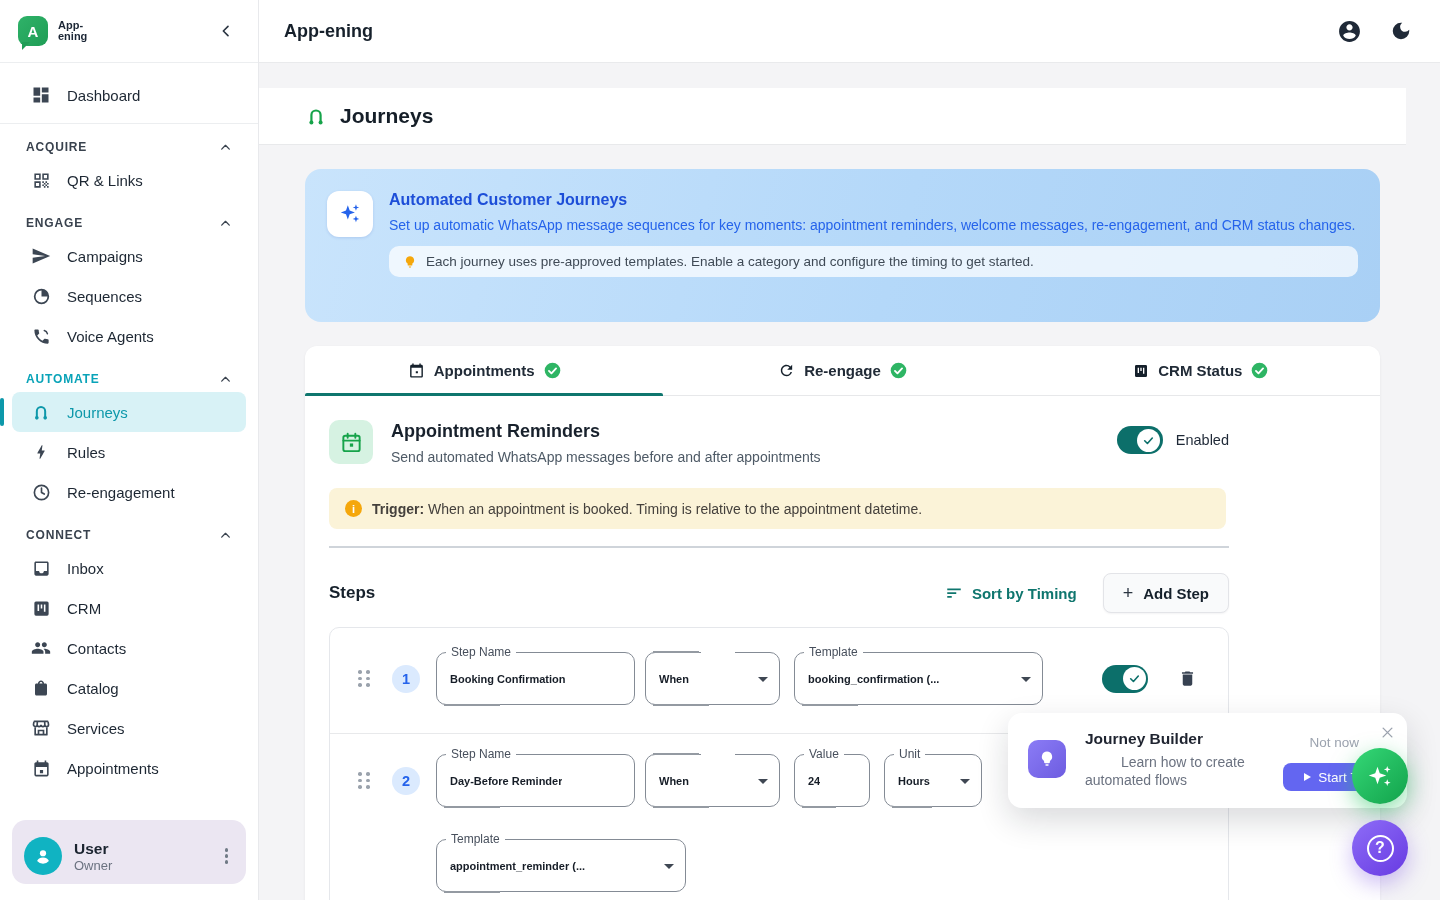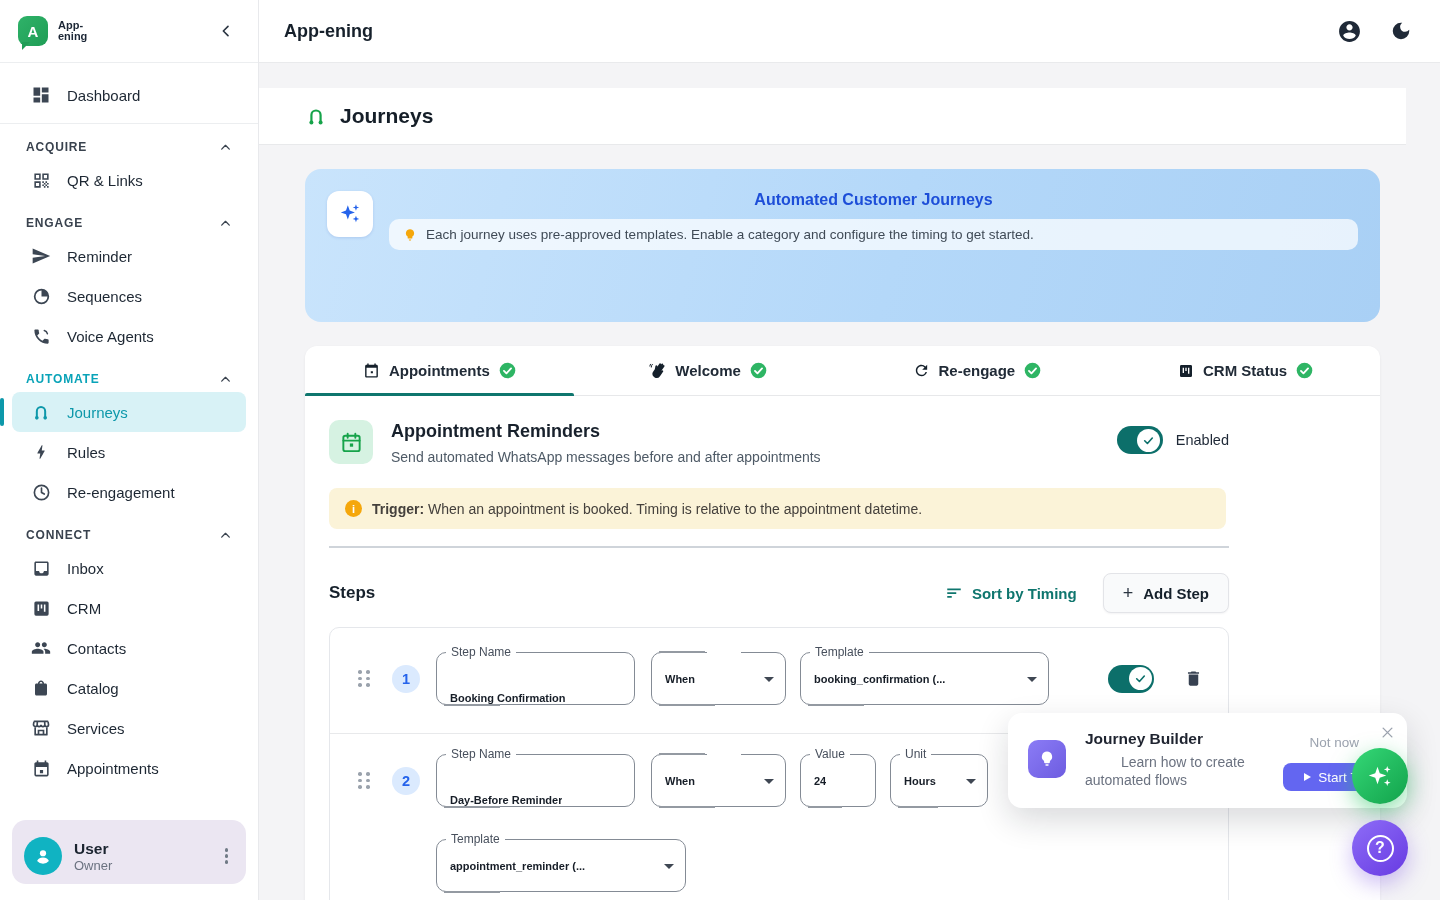--- a/index.html
+++ b/index.html
@@ -41,21 +41,21 @@
 
   .title-bar { margin-top:25px; margin-right:34px; height:57px; background:#fff; border-bottom:1px solid #e8e9eb; display:flex; align-items:center; padding-left:46px; gap:13px; flex:none; }
   .title-bar .route-green { color:#16a34a; display:flex; }
   .page-title { font-size:21px; font-weight:700; color:#151e28; }
 
   .content { padding:24px 0 0 46px; flex:1; overflow:hidden; }
 
   
   .hero { width:1075px; height:153px; border-radius:16px; padding:22px; background:linear-gradient(105deg,#c9e4fc 0%,#b4d8f9 55%,#a9d0f5 100%); display:flex; gap:16px; }
   .hero-tile { width:46px; height:46px; border-radius:12px; background:#fff; display:flex; align-items:center; justify-content:center; color:#2563eb; flex:none; box-shadow:0 1px 3px rgba(30,64,175,.15); }
-  .hero-body { flex:1;text-align:center; }
+  .hero-body { flex:1; }
   .hero-title { font-size:16px; font-weight:700; color:#1d4ed8; }
   .hero-desc { margin-top:6px; font-size:14px; line-height:21px; color:#2563eb; max-width:975px; }
   .hero-note { margin-top:10px; background:rgba(255,255,255,.72); border-radius:10px; padding:8px 14px; font-size:13.5px; color:#3f4a56; display:flex; align-items:center; gap:9px; }
 
   
   .jcard { width:1075px; margin-top:24px; background:#fff; border-radius:12px 12px 0 0; box-shadow:0 1px 3px rgba(16,24,40,.06); height:560px; }
   .tabs { height:50px; display:flex; border-bottom:1px solid #e7e8ea; }
   .tab { flex:1; display:flex; align-items:center; justify-content:center; gap:9px; font-size:15px; font-weight:600; color:#212b37; position:relative; cursor:pointer; background:none; border:none; }
   .tab .ticn { display:flex; color:#15202b; }
   .tab.active::after { content:''; position:absolute; left:0; right:0; bottom:-1px; height:3px; background:#0f766e; border-radius:2px 2px 0 0; }
@@ -93,21 +93,21 @@
   .stepnum { width:28px; height:28px; border-radius:50%; background:#dbeafe; color:#2563eb; font-size:14.5px; font-weight:600; display:flex; align-items:center; justify-content:center; margin-right:16px; flex:none; }
 
   .fld { position:relative; height:53px; border:1.6px solid #848b95; border-radius:10px; background:#fff; display:flex; align-items:center; padding:0 13px; flex:none; cursor:text; }
   .fld.sel { padding-right:30px; cursor:pointer; }
   .fld.sel::after { content:''; position:absolute; right:11px; top:50%; margin-top:-2px; border:5px solid transparent; border-top-color:#3f4753; }
   .fld .lab { position:absolute; top:-8px; left:9px; background:#fff; padding:0 5px; font-size:12px; color:#474f5c; line-height:14px; white-space:nowrap; }
   .fld .val { font-size:11px; color:#161d27; white-space:nowrap; overflow:hidden;font-weight:bold; }
   .fld .ba { position:absolute; left:7px; bottom:-2.2px; width:56px; border-bottom:2.5px solid #949aa2; }
   .fld .ta { position:absolute; left:7px; top:-2.2px; width:46px; border-top:2.5px solid #949aa2; }
   .fld .tgap { position:absolute; left:55px; top:-2px; width:34px; height:3px; background:#fff; }
-  .w-name { width:199px; margin-right:16px;align-items:flex-end; }
+  .w-name { width:199px; margin-right:10px; }
   .w-when { width:135px; margin-right:14px; }
   .w-tpl  { width:249px; }
   .w-val  { width:76px; margin-right:14px; }
   .w-unit { width:98px; }
   .w-tpl2 { width:250px; }
   .tgl.sm { margin-left:59px; }
   .trash-btn { margin-left:30px; background:none; border:none; color:#374151; cursor:pointer; display:flex; }
 
   
   .toast { position:absolute; left:1008px; top:713px; width:399px; height:95px; background:#fff; border-radius:14px; box-shadow:0 12px 32px rgba(16,24,40,.16); z-index:20; }
@@ -175,21 +175,21 @@
               <polyline points="5 15 12 8 19 15"></polyline>
             </svg>
           </span>
       </div>
       <div class="sb-item">
         <span class="icn">
             <svg width="20" height="20" viewBox="0 0 24 24" fill="currentColor">
               <path d="M2.01 21 23 12 2.01 3 2 10l15 2-15 2z"></path>
             </svg>
           </span>
-        <span>Reminder</span>
+        <span>Campaigns</span>
       </div>
       <div class="sb-item">
         <span class="icn">
             <svg width="19" height="19" viewBox="0 0 24 24">
               <circle cx="12" cy="12" r="8.6" fill="none" stroke="currentColor" stroke-width="2.2"></circle>
               <path d="M12 12 L12 3.4 A8.6 8.6 0 0 1 20.6 12 Z" fill="currentColor"></path>
             </svg>
           </span>
         <span>Sequences</span>
       </div>
@@ -354,51 +354,39 @@
       <section class="hero">
         <span class="hero-tile">
           <svg width="26" height="26" viewBox="0 0 24 24" fill="currentColor">
               <path d="M10 4 11.7 8.8 16.5 10.5 11.7 12.2 10 17 8.3 12.2 3.5 10.5 8.3 8.8Z"></path>
               <path d="M17.5 3 18.3 5.2 20.5 6 18.3 6.8 17.5 9 16.7 6.8 14.5 6 16.7 5.2Z"></path>
               <path d="M17.5 13.5 18.3 15.7 20.5 16.5 18.3 17.3 17.5 19.5 16.7 17.3 14.5 16.5 16.7 15.7Z"></path>
             </svg>
         </span>
         <div class="hero-body">
           <div class="hero-title">Automated Customer Journeys</div>
+          <div class="hero-desc">Set up automatic WhatsApp message sequences for key moments: appointment reminders, welcome messages, re-engagement, and CRM status changes.</div>
           <div class="hero-note">
             <svg width="14" height="14" viewBox="0 0 24 24" fill="#f5a70b">
                 <path d="M12 2a7 7 0 0 0-4 12.74V17a1 1 0 0 0 1 1h6a1 1 0 0 0 1-1v-2.26A7 7 0 0 0 12 2zm-2 17.5h4v.5a1.5 1.5 0 0 1-1.5 1.5h-1A1.5 1.5 0 0 1 10 20z"></path>
               </svg>
             <span>Each journey uses pre-approved templates. Enable a category and configure the timing to get started.</span>
           </div>
         </div>
       </section>
 
       <section class="jcard">
         <div class="tabs">
           <button class="tab active">
             <span class="ticn">
                 <svg width="17" height="17" viewBox="0 0 24 24" fill="currentColor">
                   <path d="M19 4h-1V2h-2v2H8V2H6v2H5c-1.11 0-2 .9-2 2v14c0 1.1.89 2 2 2h14c1.1 0 2-.9 2-2V6c0-1.1-.9-2-2-2zm0 16H5V8h14v12zm-5-7h-3v3h3v-3z"></path>
                 </svg>
               </span>
             <span>Appointments</span>
-            <svg width="17" height="17" viewBox="0 0 24 24">
-                <circle cx="12" cy="12" r="11" fill="#2eb564"></circle>
-                <polyline points="7 12.5 10.5 16 17 9" fill="none" stroke="#fff" stroke-width="2.6" stroke-linecap="round" stroke-linejoin="round"></polyline>
-              </svg>
-          </button>
-          <button class="tab">
-            <span class="ticn">
-                <svg width="17" height="17" viewBox="0 0 24 24" fill="currentColor">
-                  <path d="M8.2 10.2 6 13.4a5.8 5.8 0 0 0 1.5 8 5.8 5.8 0 0 0 8-1.4l4.3-6.2a1.35 1.35 0 0 0-2.2-1.6l-1.1 1.6 5-7.2a1.35 1.35 0 1 0-2.2-1.5l-4.3 6.1 5-7.2A1.35 1.35 0 0 0 17.8 2.5l-5 7.2 3.8-5.5A1.35 1.35 0 1 0 14.4 2.7L9.6 9.5l1.7-2.5A1.35 1.35 0 1 0 9.1 5.5z"></path>
-                  <path d="M3.2 7.2A4.9 4.9 0 0 1 4.7 3.3M1.2 5.8a7 7 0 0 1 .9-2.6" fill="none" stroke="currentColor" stroke-width="1.4" stroke-linecap="round"></path>
-                </svg>
-              </span>
-            <span>Welcome</span>
             <svg width="17" height="17" viewBox="0 0 24 24">
                 <circle cx="12" cy="12" r="11" fill="#2eb564"></circle>
                 <polyline points="7 12.5 10.5 16 17 9" fill="none" stroke="#fff" stroke-width="2.6" stroke-linecap="round" stroke-linejoin="round"></polyline>
               </svg>
           </button>
           <button class="tab">
             <span class="ticn">
                 <svg width="17" height="17" viewBox="0 0 24 24" fill="currentColor">
                   <path d="M17.65 6.35A7.95 7.95 0 0 0 12 4c-4.42 0-7.99 3.58-7.99 8s3.57 8 7.99 8c3.73 0 6.84-2.55 7.73-6h-2.08A5.99 5.99 0 0 1 12 18c-3.31 0-6-2.69-6-6s2.69-6 6-6c1.66 0 3.14.69 4.22 1.78L13 11h7V4l-2.35 2.35z"></path>
                 </svg>

